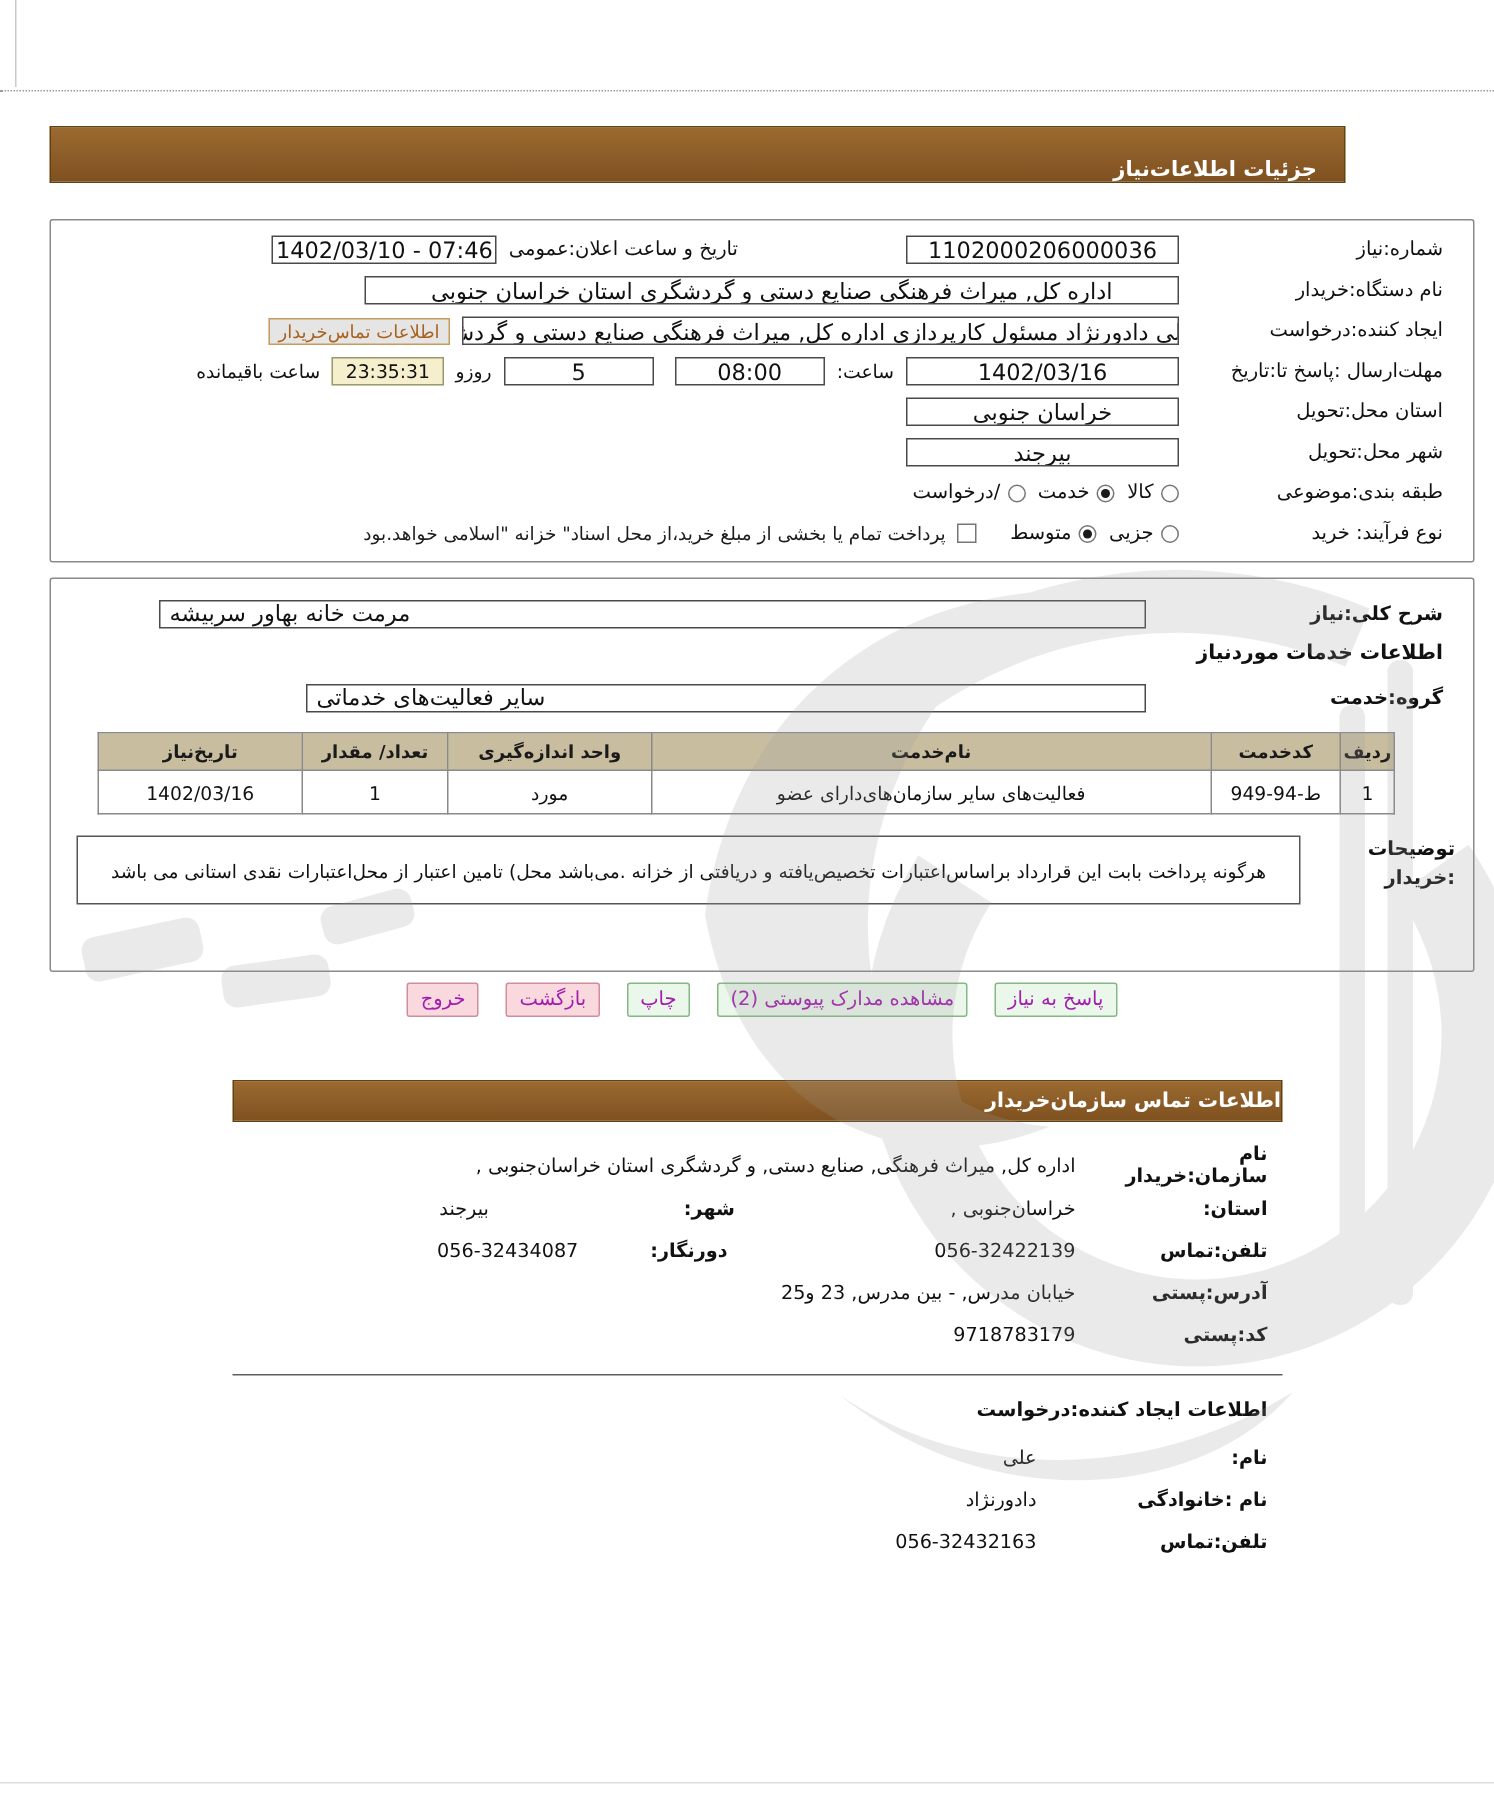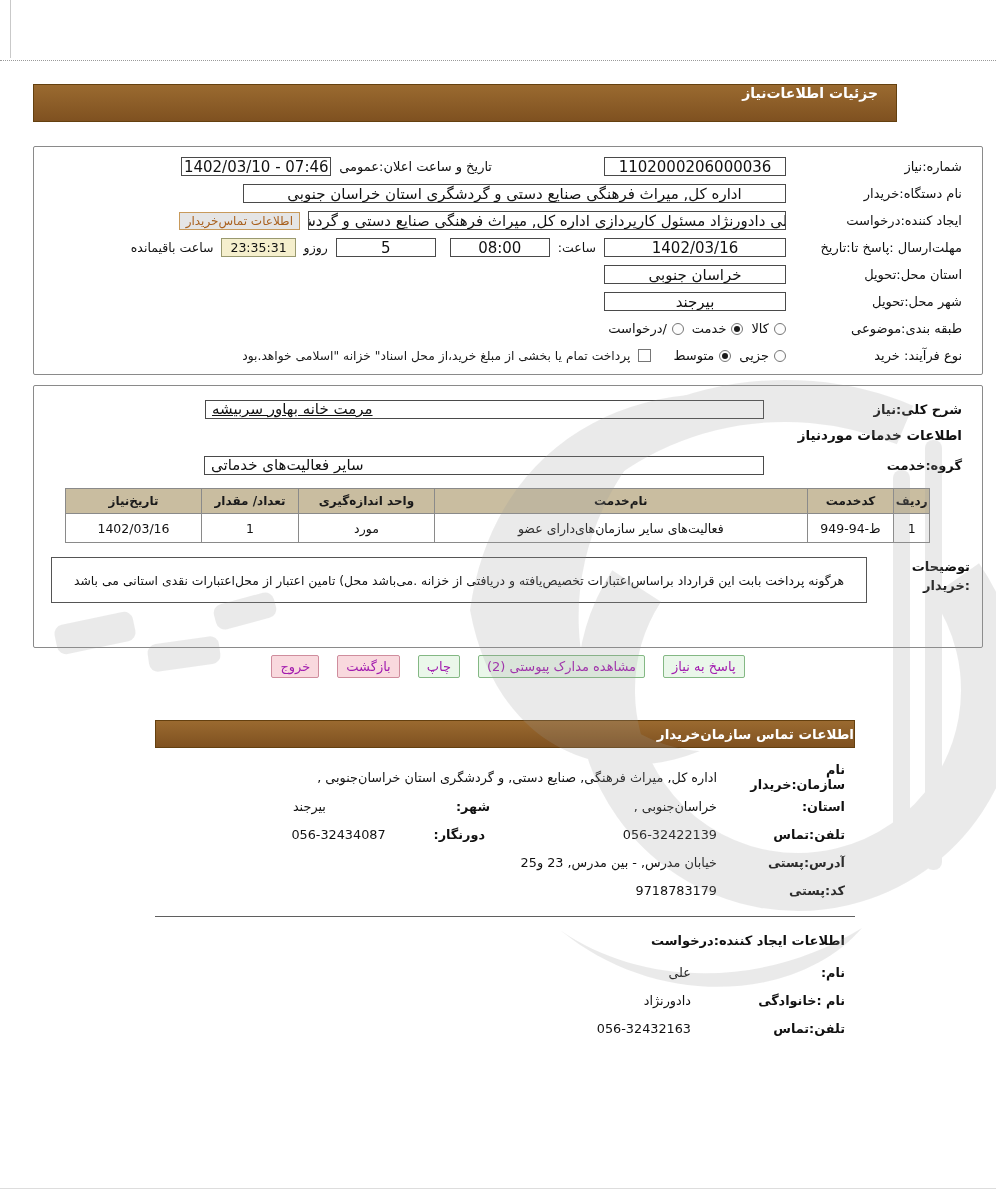--- a/index.html
+++ b/index.html
@@ -10,21 +10,21 @@
     font-size:13px; color:#111; overflow:hidden;
   }
   .top-vline { position:absolute; left:10px; top:0; height:58px; border-left:1px solid #c9c9c9; }
   .top-dotted { position:absolute; left:0; right:0; top:60px; border-top:1px dotted #9a9a9a; }
   .bottom-line { position:absolute; left:0; right:0; top:1188px; border-top:1px solid #ddd; }
 
   .tabs-bar {
     position:absolute; left:33px; top:84px; width:864px; height:38px;
     background:linear-gradient(#9a6a30,#7f5120); border:1px solid #64400f;
     color:#fff; font-weight:bold; font-size:14px;
-    display:flex; align-items:flex-start; direction:rtl; padding:0 18px;
+    display:flex; align-items:flex-end; direction:rtl; padding:0 18px;
   }
 
   .panel {
     position:absolute; left:33px; width:950px; background:#fff;
     border:1px solid #8a8a8a; border-radius:2px; direction:rtl;
   }
   .panel1 { top:146px; height:229px; padding-top:6px; }
   .panel2 { top:385px; height:263px; padding-top:8px; }
 
   .frow { display:flex; align-items:center; gap:8px; padding:0 20px; height:27px; }
@@ -52,21 +52,21 @@
   .radio {
     width:12px; height:12px; border:1px solid #767676; border-radius:50%;
     background:#fdfdfd; display:inline-block; position:relative; flex-shrink:0;
   }
   .radio.selected::after { content:""; position:absolute; inset:2px; background:#1a1a1a; border-radius:50%; }
   .checkbox { width:13px; height:13px; border:1px solid #767676; background:#fff; display:inline-block; flex-shrink:0; cursor:pointer; }
   .note-text { font-size:12.3px; color:#1c1c1c; white-space:nowrap; }
 
   .frow2 { display:flex; align-items:center; gap:8px; padding:0 20px; height:30px; }
   .flabel-b { width:140px; flex-shrink:0; text-align:right; font-weight:bold; font-size:13px; }
-  .dbox { margin-right:50px; width:559px;text-decoration:underline; }
+  .dbox { margin-right:50px; width:658px; }
   .gbox { margin-right:50px; width:560px; }
   .heading-row { padding:3px 20px; text-align:right; font-weight:bold; font-size:13.5px; height:26px; }
 
   table.stable { border-collapse:collapse; margin:8px 52px 10px 31px; width:865px; direction:rtl; }
   .stable th {
     background:#c9bda0; border:1px solid #8a8a8a; font-size:12px; font-weight:bold;
     height:25px; text-align:center; color:#1a1a1a;
   }
   .stable td { border:1px solid #8a8a8a; background:#fff; height:29px; text-align:center; font-size:12.5px; }
   .cw0{width:36px;} .cw1{width:90px;} .cw2{width:409px;} .cw3{width:145px;} .cw4{width:105px;} .cw5{width:144px;}

